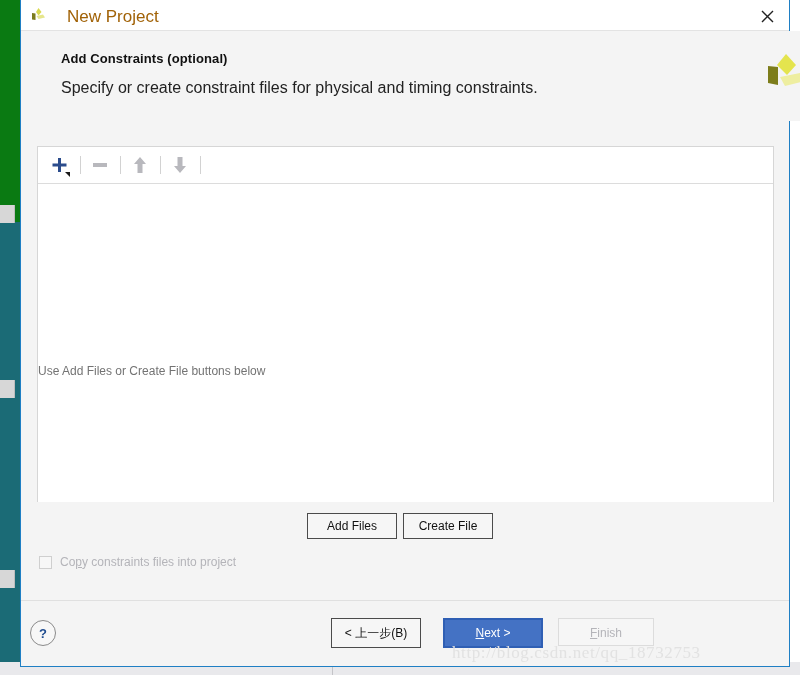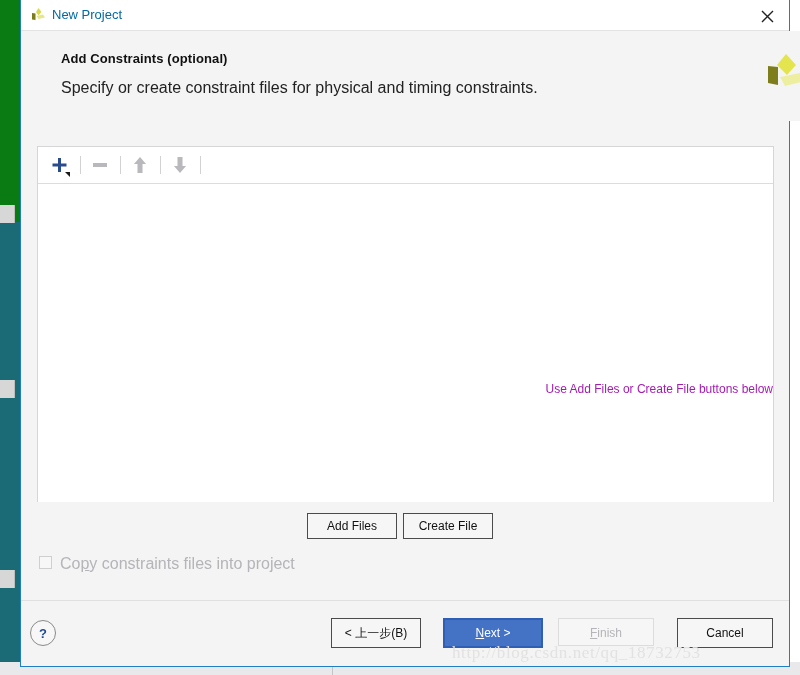--- a/index.html
+++ b/index.html
@@ -76,23 +76,23 @@
     background: #ffffff;
     border-bottom: 1px solid #e3e3e3;
   }
   #title-icon {
     position: absolute;
     left: 8px; top: 7px;
     width: 17px; height: 17px;
   }
   #title-text {
     position: absolute;
-    left: 31px; top: 7px;
-    font-size: 13px;
-    color: #0369a1;
+    left: 46px; top: 7px;
+    font-size: 17px;
+    color: #a16207;
   }
   #close-button {
     position: absolute;
     right: 0; top: 0;
     width: 44px; height: 30px;
     cursor: default;
   }
   #close-button svg { position: absolute; left: 16px; top: 10px; }
 
   
@@ -152,23 +152,23 @@
     background: #d2d2d2;
   }
   #file-list-area {
     position: relative;
     height: 318px;
     background: #ffffff;
   }
   #empty-hint {
     position: absolute;
     left: 0; right: 0;
-    top: 198px;
-    text-align: right;
-    color: #a21caf;
+    top: 180px;
+    text-align: left;
+    color: #737373;
     font-size: 12px;
   }
 
   
   .btn {
     position: absolute;
     background: #f6f6f6;
     border: 1px solid #4b4b4b;
     font-family: "Liberation Sans", sans-serif;
     font-size: 12px;
@@ -191,21 +191,21 @@
     position: absolute;
     left: 0; top: 1px;
     width: 13px; height: 13px;
     border: 1px solid #cfcfcf;
     background: #f7f7f7;
     box-sizing: border-box;
   }
   #copy-label {
     position: absolute;
     left: 21px; top: 0;
-    font-size: 16px;
+    font-size: 12px;
     color: #b4b4b9;
     white-space: nowrap;
   }
   #copy-label u { text-decoration: underline; }
 
   
   #bottom-divider {
     position: absolute;
     left: 0; top: 600px;
     width: 768px; height: 1px;
@@ -364,17 +364,16 @@
     <div id="copy-checkbox"></div>
     <div id="copy-label"><span>Co</span><u>p</u><span>y constraints files into project</span></div>
   </div>
 
   <div id="bottom-divider"></div>
   <div id="bottom-bar">
     <div id="help-button">?</div>
     <div class="btn" id="next-button"><u class="mn">N</u><span>ext &gt;</span></div>
     <div class="btn" id="back-button">&lt; 上一步(B)</div>
     <div class="btn" id="finish-button"><u class="mn">F</u><span>inish</span></div>
-    <div class="btn" id="cancel-button">Cancel</div>
   </div>
 </div>
 
 <div id="watermark">http://blog.csdn.net/qq_18732753</div>
 
 </body></html>

